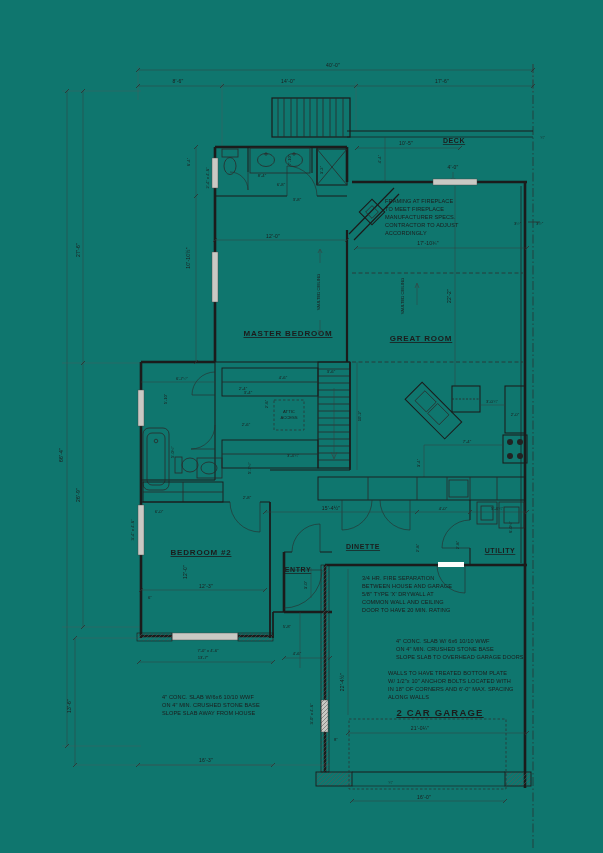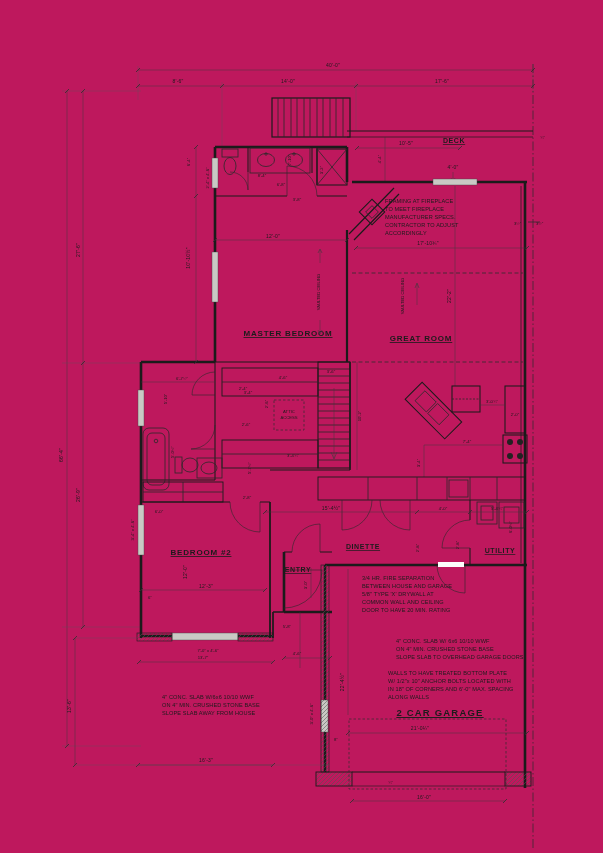--- a/index.html
+++ b/index.html
@@ -1,16 +1,16 @@
 <!DOCTYPE html>
 <html><head>
 <meta charset="utf-8">
 <style>
   html,body{margin:0;padding:0;background:#e8e8e4;}
-  #sheet{width:603px;height:853px;background:#be185d;position:relative;margin:0;overflow:hidden;}
+  #sheet{width:603px;height:853px;background:#0f766e;position:relative;margin:0;overflow:hidden;}
   svg{display:block;}
   text{font-family:"Liberation Sans","DejaVu Sans",sans-serif;fill:#1c1c1c;}
   .room{font-size:8px;letter-spacing:.8px;text-decoration:underline;font-weight:bold;}
   .room-s{font-size:7px;letter-spacing:.6px;text-decoration:underline;font-weight:bold;}
   .dim{font-size:5px;letter-spacing:.2px;}
   .dim-s{font-size:4.2px;}
   .note{font-size:5.6px;letter-spacing:.1px;}
   .wall{stroke:#1b1b1b;fill:none;}
   .w-ext{stroke-width:2.6;}
   .w-mid{stroke-width:1.7;}

